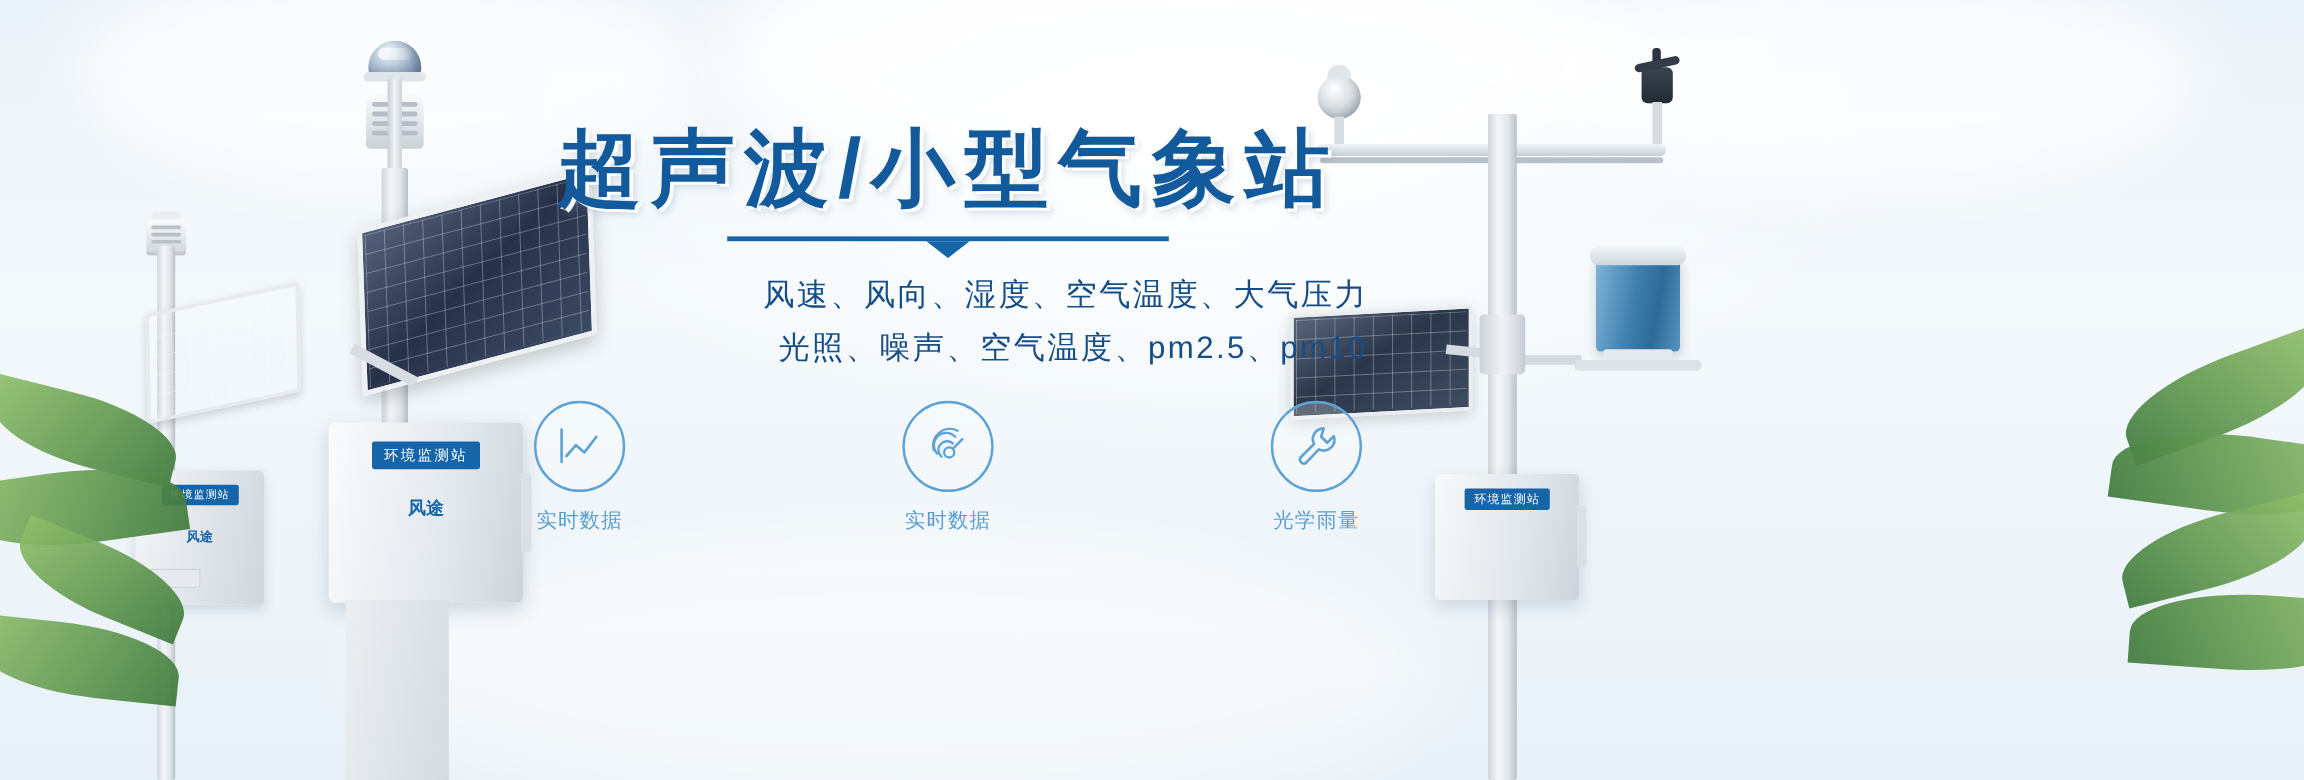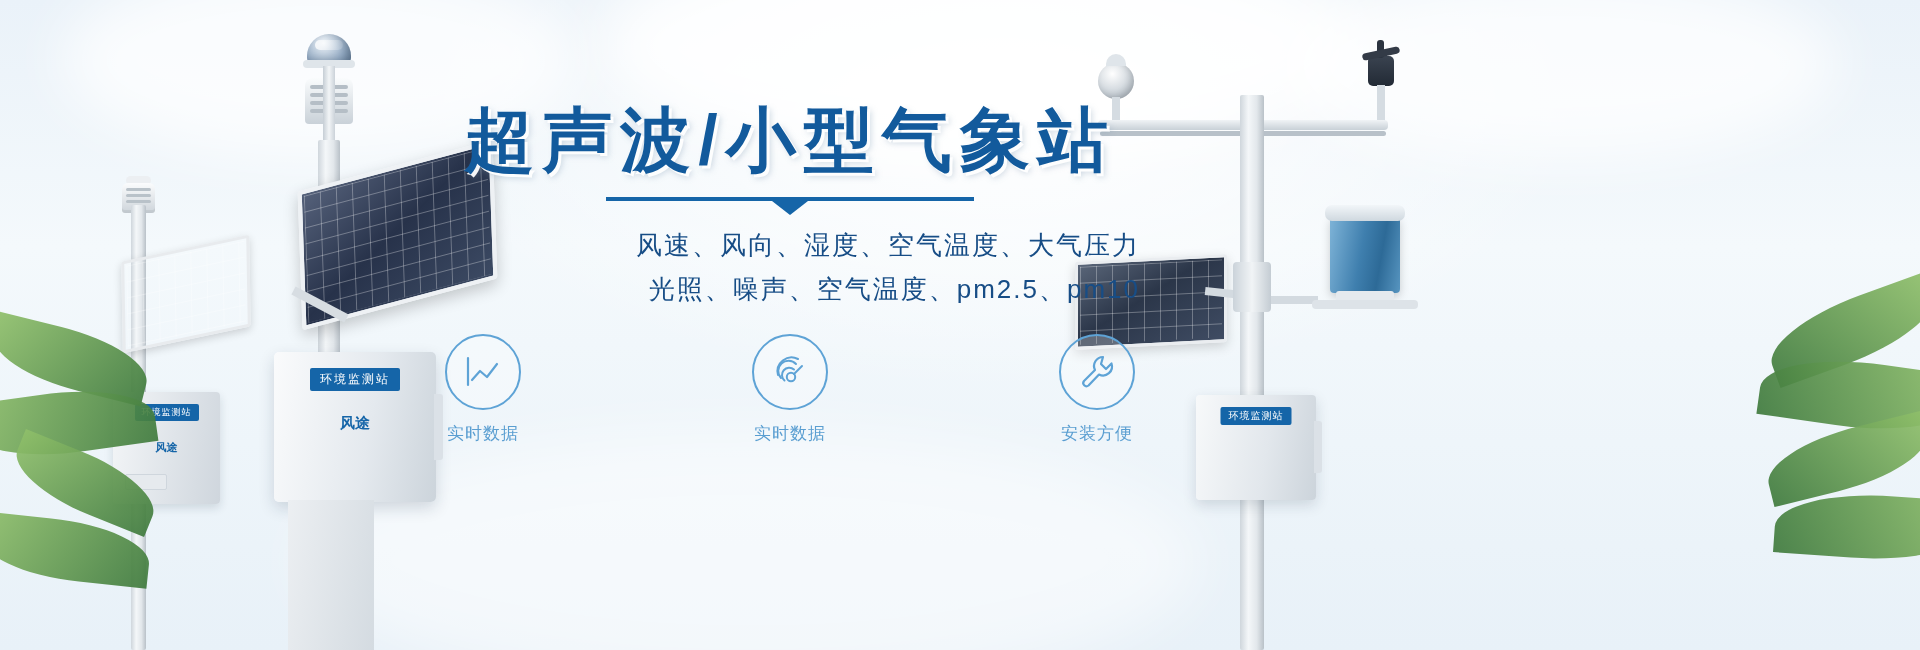--- a/index.html
+++ b/index.html
@@ -262,18 +262,18 @@
         <div class="lbl">实时数据</div>
       </div>
 
 
       <div class="feat">
         <div class="circle">
           <svg width="40" height="40" viewBox="0 0 40 40" fill="none" stroke="#5ea3d6" stroke-width="2.2" stroke-linecap="round" stroke-linejoin="round">
             <path d="M26 5 a9 9 0 0 0 -8 13 L7 29 a3.2 3.2 0 0 0 4.5 4.5 L22 22.5 a9 9 0 0 0 12.5 -11 L29 17 l-5 -5 z"></path>
           </svg>
         </div>
-        <div class="lbl">安装方便</div>
+        <div class="lbl">光学雨量</div>
       </div>
 
     </div>
   </div>
 </div>
 
 </body></html>

